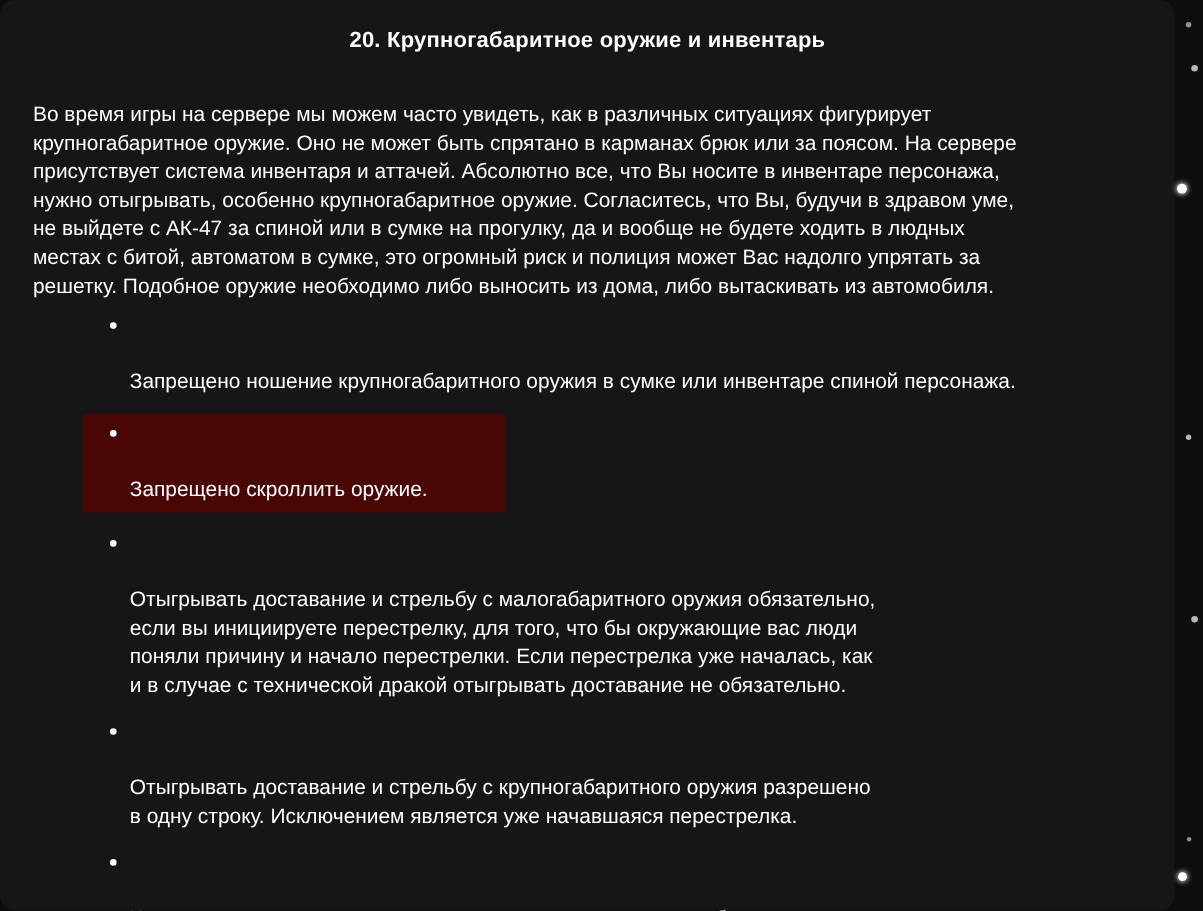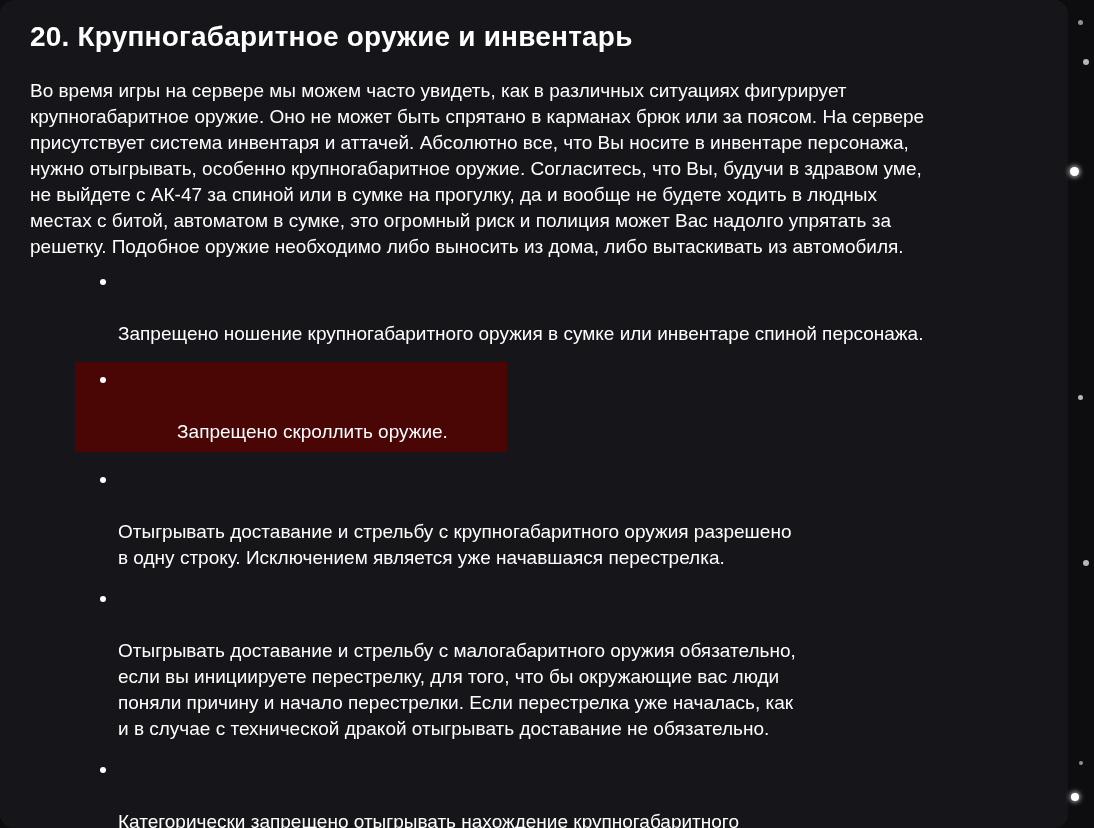--- a/index.html
+++ b/index.html
@@ -14,45 +14,45 @@
   .screen{
     position:relative;width:1094px;height:828px;overflow:hidden;
     background:var(--outer-bg);
   }
   .panel{
     position:absolute;left:0;top:0;width:1068px;height:828px;
     background:var(--panel-bg);border-radius:14px;
     padding:22px 30px 0 30px;
   }
   h1.page-title{
-    font-size:28px;line-height:30px;font-weight:700;letter-spacing:.2px;
+    font-size:20px;line-height:30px;font-weight:700;letter-spacing:.2px;text-align:center;
   }
   .intro{
-    margin-top:26px;font-size:19px;line-height:26px;font-weight:400;
+    margin-top:40px;font-size:19px;line-height:26px;font-weight:400;
     white-space:pre-line;
   }
   ul.rules{list-style:none;margin-top:9px;}
   ul.rules>li,
   ul.col-list>li{
     position:relative;
     font-size:19px;line-height:26px;
     margin:0 0 15px 45px;      
     padding-left:43px;          
     white-space:pre-line;
   }
   ul.rules{padding-left:0;}
   .bullet{
     position:absolute;left:25px;top:10px;width:6px;height:6px;border-radius:50%;
     background:var(--text);
   }
   li.highlighted{
     background:var(--highlight-bg);
-    width:432px;
+    width:384px;
     padding-top:5px;padding-bottom:7px;
-    margin-top:-8px;margin-bottom:8px;text-align:center;
+    margin-top:-8px;margin-bottom:8px;
   }
   li.highlighted .bullet{top:15px;}
   .star{
     position:absolute;border-radius:50%;background:#ffffff;
   }
   .star.dim{opacity:.55;}
   .star.mid{opacity:.7;}
   .star.bright{opacity:1;box-shadow:0 0 5px 1px rgba(255,255,255,.75);}
 </style>
 </head>
@@ -75,29 +75,29 @@
       <li>
         <span class="bullet"></span>
         <span>Запрещено ношение крупногабаритного оружия в сумке или инвентаре спиной персонажа.</span>
       </li>
       <li class="highlighted">
         <span class="bullet"></span>
         <span>Запрещено скроллить оружие.</span>
       </li>
       <li>
         <span class="bullet"></span>
-        <span>Отыгрывать доставание и стрельбу с крупногабаритного оружия разрешено
-в одну строку. Исключением является уже начавшаяся перестрелка.</span>
-      </li>
-      <li>
-        <span class="bullet"></span>
         <span>Отыгрывать доставание и стрельбу с малогабаритного оружия обязательно,
 если вы инициируете перестрелку, для того, что бы окружающие вас люди
 поняли причину и начало перестрелки. Если перестрелка уже началась, как
 и в случае с технической дракой отыгрывать доставание не обязательно.</span>
+      </li>
+      <li>
+        <span class="bullet"></span>
+        <span>Отыгрывать доставание и стрельбу с крупногабаритного оружия разрешено
+в одну строку. Исключением является уже начавшаяся перестрелка.</span>
       </li>
       <li>
         <span class="bullet"></span>
         <span>Категорически запрещено отыгрывать нахождение крупногабаритного
 оружия в инвентаре как нахождение его в багажнике, сумке, доме, гараже.</span>
       </li>
 
     </ul>
 
   </div>

